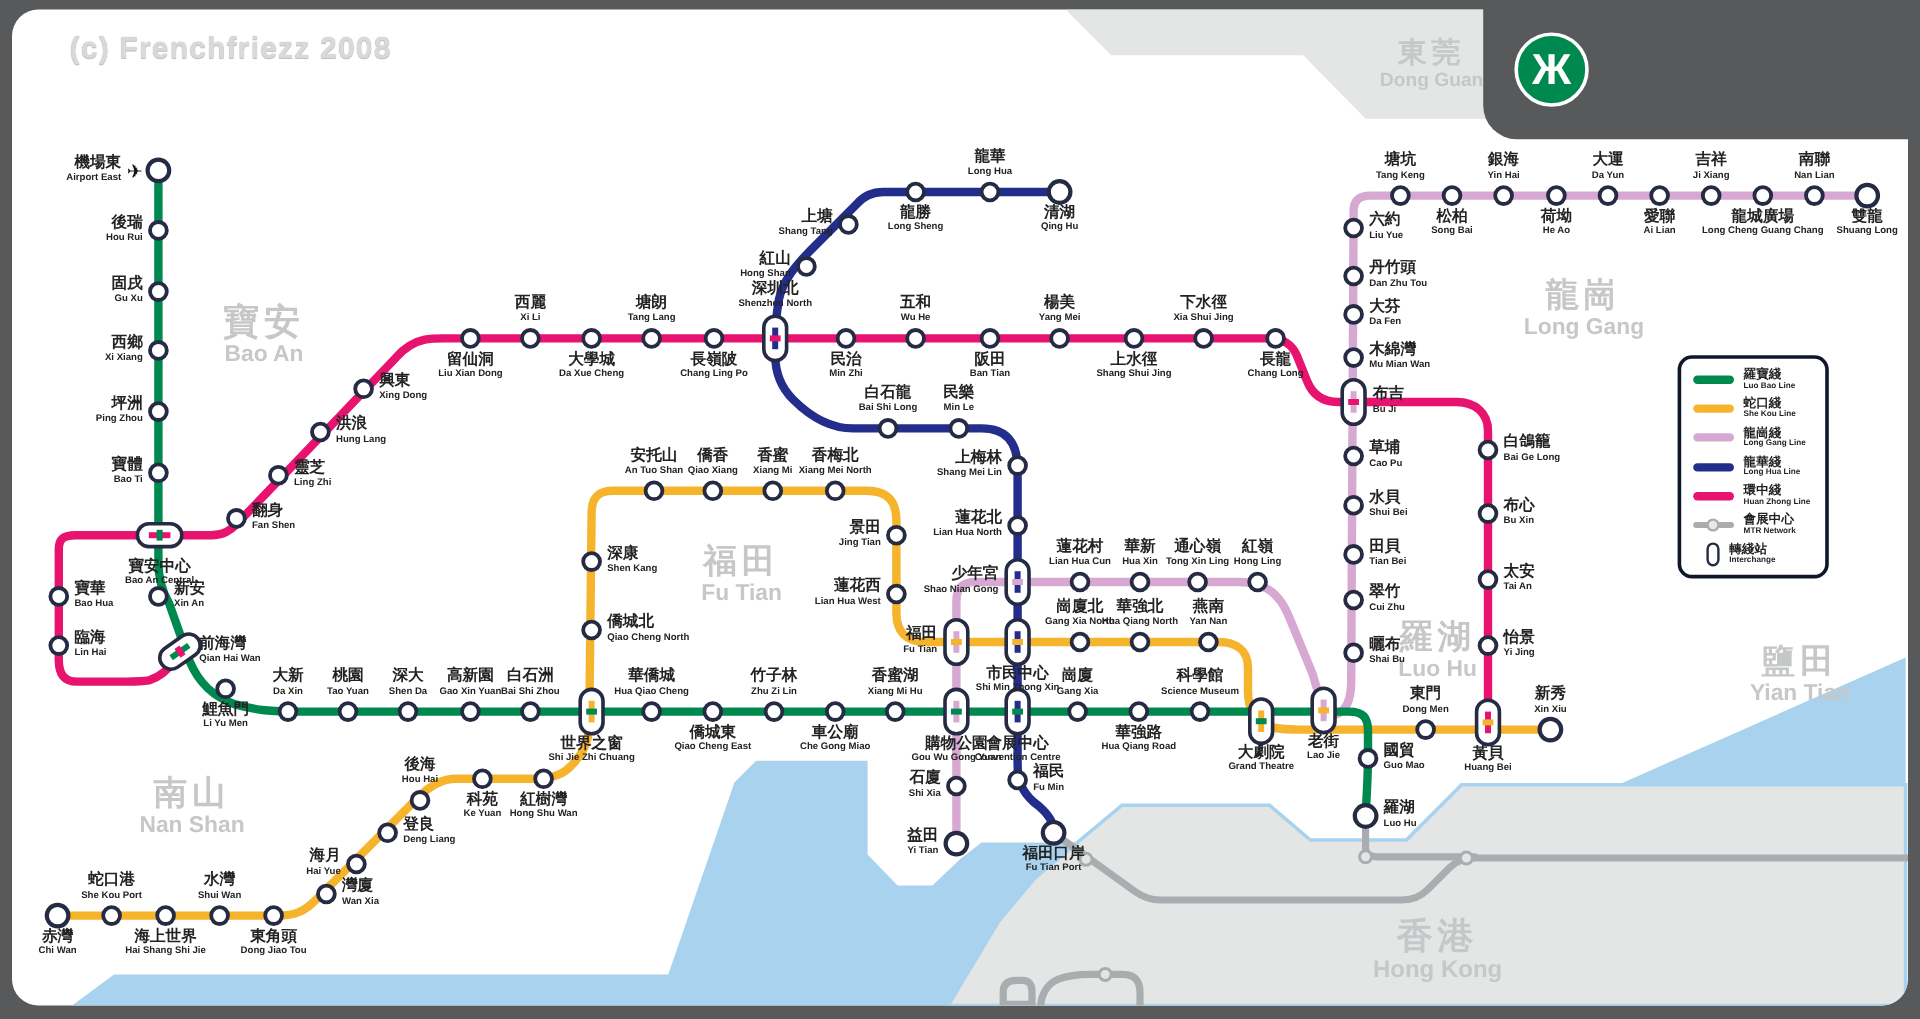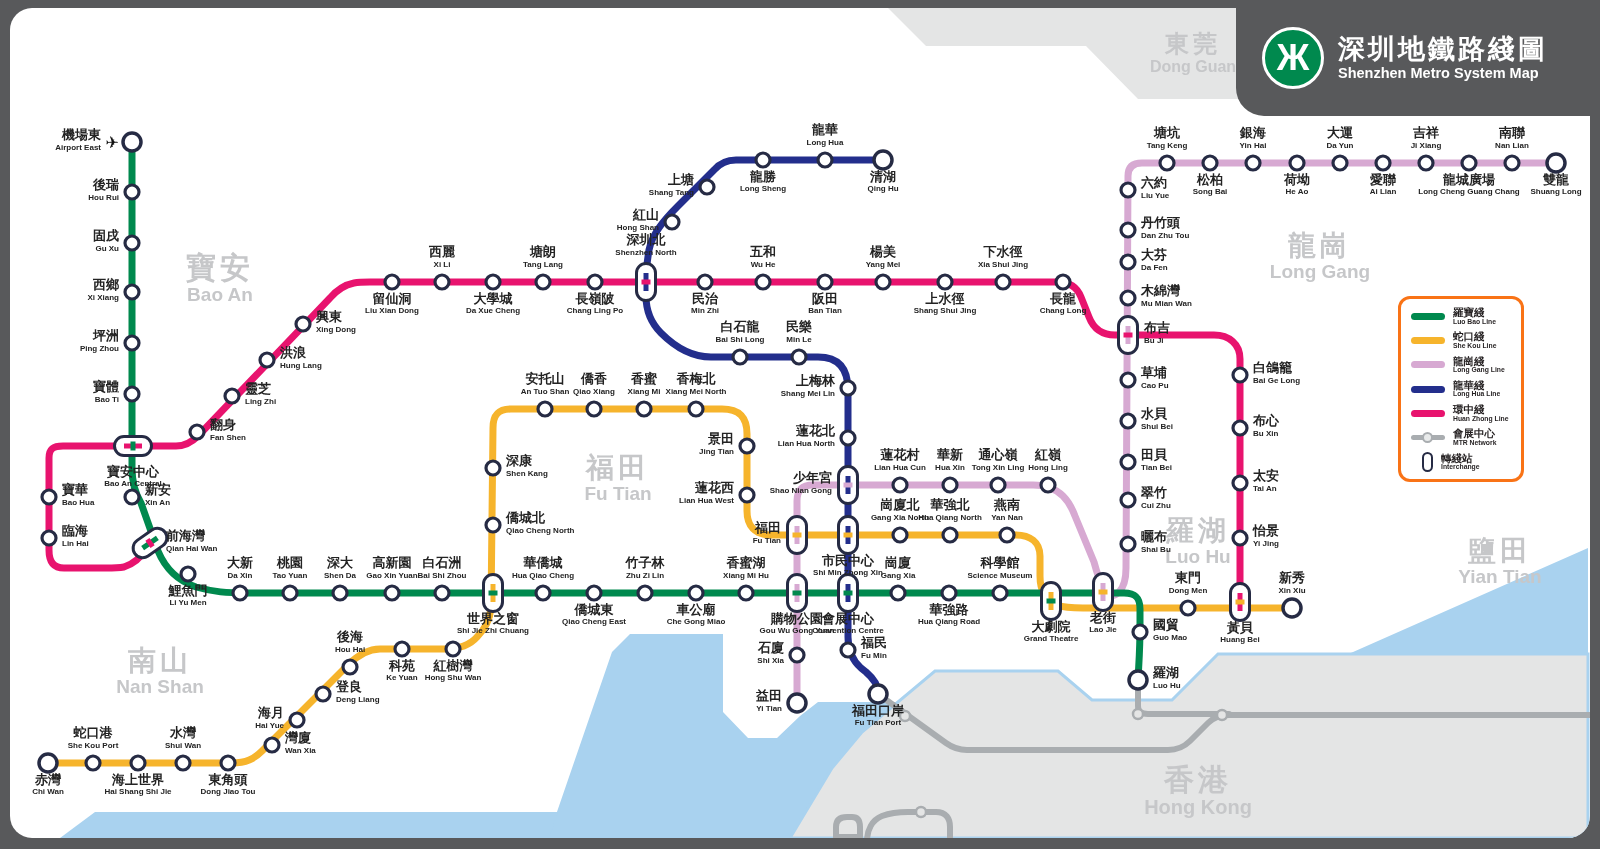--- a/index.html
+++ b/index.html
@@ -13,21 +13,21 @@
         margin-left:26px;display:flex;align-items:center;justify-content:center;}
   #logo span{color:#fff;font-size:36px;font-weight:bold;line-height:1;}
   #titletext{margin-left:14px;color:#fff;}
   #title-zh{font-size:27px;font-weight:bold;letter-spacing:3px;line-height:1.1;}
   #title-en{font-size:14.5px;font-weight:bold;}
   
   #copyright{position:absolute;left:58px;top:26px;font-size:25px;font-weight:bold;color:#d8d9da;
              text-shadow:0 0 1px #b5b6b7, 0 1px 0 #c2c3c4;letter-spacing:1px;}
   
   #legend{position:absolute;left:1398px;top:296px;width:126px;height:186px;background:#fff;
-          border:3px solid #f97316;border-radius:12px;box-sizing:border-box;
+          border:3px solid #0f172a;border-radius:12px;box-sizing:border-box;
           display:flex;flex-direction:column;justify-content:space-evenly;padding:4px 0 4px 10px;}
   .lg-row{display:flex;align-items:center;height:22px;}
   .lg-swatch{width:34px;height:7px;border-radius:4px;flex:none;}
   .lg-mtr{position:relative;width:34px;height:7px;flex:none;}
   .lg-mtr .bar{position:absolute;left:0;top:1px;width:34px;height:5px;border-radius:3px;background:#a9adb0;}
   .lg-mtr .dot{position:absolute;left:11px;top:-2px;width:7px;height:7px;border-radius:50%;
                background:#e8eaea;border:2px solid #a9adb0;}
   .lg-int{width:11px;height:20px;border:2.5px solid #262b44;border-radius:7px;margin-left:11px;flex:none;box-sizing:border-box;}
   .lg-text{margin-left:8px;line-height:1;}
   .lg-zh{font-size:10.5px;font-weight:bold;color:#231f20;}
@@ -690,28 +690,25 @@
           <text x="1253" y="491" text-anchor="start" font-size="8" font-weight="bold" fill="#232323">Tai An</text>
         </g>
         <g>
           <circle cx="1240" cy="538" r="7" fill="#fff" stroke="#262b44" stroke-width="3.2"></circle>
           <text x="1253" y="535" text-anchor="start" font-size="13" font-weight="bold" fill="#232323">怡景</text>
           <text x="1253" y="546" text-anchor="start" font-size="8" font-weight="bold" fill="#232323">Yi Jing</text>
         </g>
       </g>
     </svg>
 
+  <div id="copyright">(c) Frenchfriezz 2008</div>
 
   <div id="titleblock">
     <div id="logo">
       <span>Ж</span>
-    </div>
-    <div id="titletext">
-      <div id="title-zh">深圳地鐵路綫圖</div>
-      <div id="title-en">Shenzhen Metro System Map</div>
     </div>
   </div>
 
   <div id="legend">
       <div class="lg-row">
         <div class="lg-swatch" style="background: rgb(0, 137, 78);"></div>
         <div class="lg-text">
           <div class="lg-zh">羅寶綫</div>
           <div class="lg-en">Luo Bao Line</div>
         </div>

